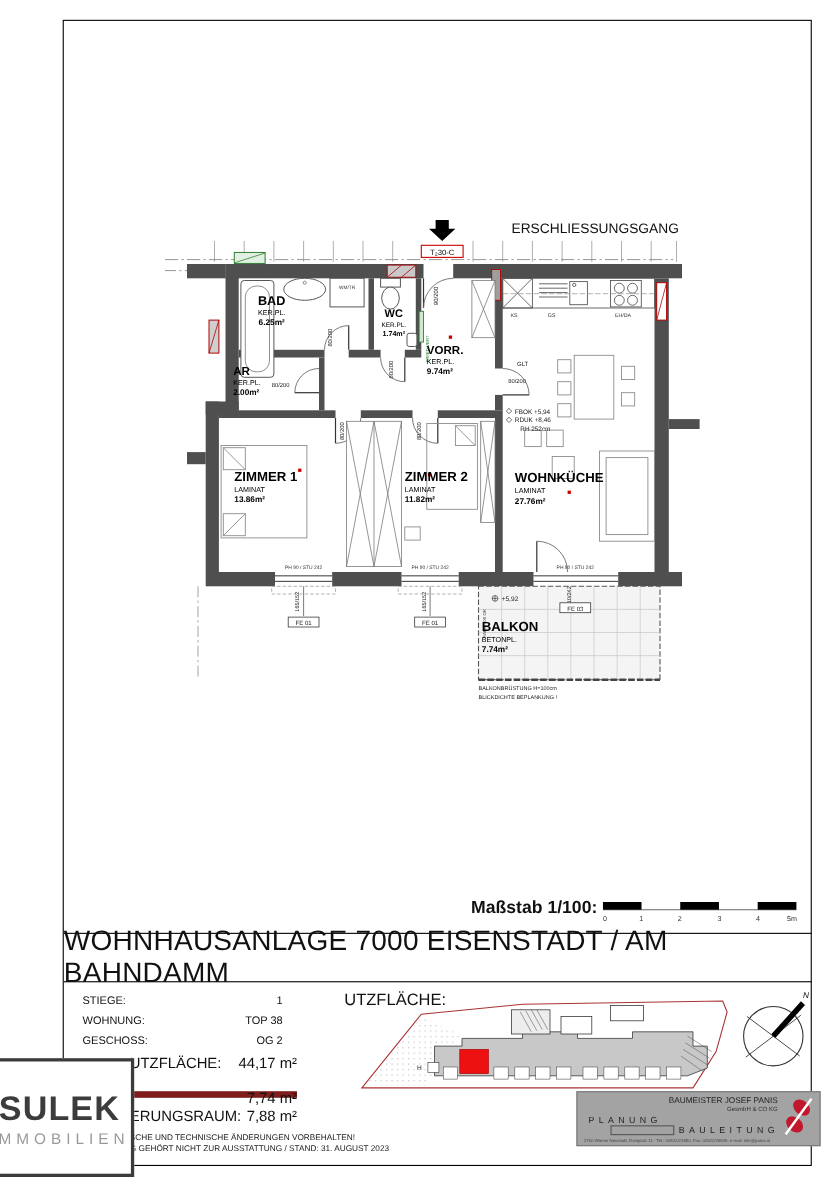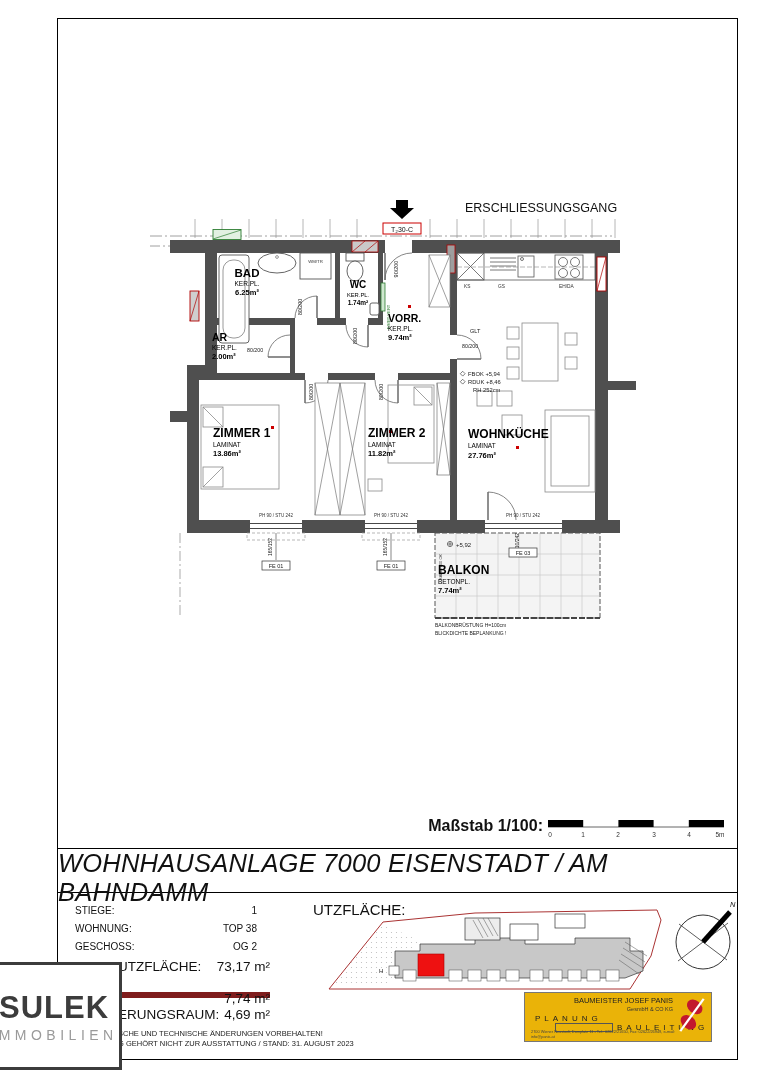--- a/index.html
+++ b/index.html
@@ -2,34 +2,34 @@
 <html><head>
 <meta charset="utf-8">
 <style>
   html,body{margin:0;padding:0;background:#fff;}
   #page{position:relative;width:763px;height:1080px;background:#fff;overflow:hidden;
         font-family:"Liberation Sans",sans-serif;color:#111;}
   .abs{position:absolute;}
   #frame{left:57px;top:18px;width:681px;height:1042px;border:1.5px solid #000;box-sizing:border-box;}
   svg text{font-family:"Liberation Sans",sans-serif;}
   #titlebar{left:58px;top:848px;width:680px;height:45px;border-top:1.2px solid #000;border-bottom:1.2px solid #000;
-            display:flex;justify-content:center;font-size:25.5px;letter-spacing:.2px;box-sizing:border-box;font-style:italic;}
+            display:flex;align-items:center;justify-content:center;font-size:25.5px;letter-spacing:.2px;box-sizing:border-box;}
   #massstab-label{left:385px;top:817px;width:158px;text-align:right;font-size:16px;font-weight:bold;}
   .info-row{display:flex;justify-content:space-between;font-size:10px;}
   #info-rows{left:75px;top:902px;width:182px;line-height:18px;}
   #uebersicht{left:313px;top:901px;font-size:15px;}
   #nutz-row{left:118px;top:959px;width:152px;border-bottom:6px solid #7f1d1d;padding-bottom:18px;
             display:flex;justify-content:space-between;font-size:13.5px;}
   .flaeche-row{left:118px;width:152px;display:flex;justify-content:space-between;font-size:13.5px;}
   #disclaimer{left:118px;top:1029px;width:430px;font-size:7.5px;line-height:9.5px;color:#222;}
   #sulek-box{left:-14px;top:962px;width:130px;height:102px;border:3px solid #3c3c3c;background:#fff;z-index:6;
              display:flex;flex-direction:column;align-items:center;justify-content:center;}
   #sulek-name{font-size:31px;font-weight:bold;color:#3c3c3c;letter-spacing:1px;}
   #sulek-sub{font-size:14px;color:#9a9a9a;letter-spacing:4.5px;margin-top:1px;}
-  #stamp{left:524px;top:992px;width:188px;height:50px;border:1px solid #777;background:#eab308;box-sizing:border-box;}
+  #stamp{left:524px;top:992px;width:222px;height:50px;border:1px solid #777;background:#a3a3a3;box-sizing:border-box;}
   #stamp .txt{position:absolute;right:38px;top:3px;text-align:right;width:160px;}
   #stamp-company{font-size:7.5px;color:#222;}
   #stamp-company2{font-size:5.5px;color:#333;margin-top:1px;}
   #stamp-planung{position:absolute;left:10px;top:21px;font-size:8px;letter-spacing:4px;color:#222;}
   #stamp-baul-row{position:absolute;left:10px;top:30px;display:flex;align-items:flex-end;padding-left:20px;}
   #stamp-baul-box{width:56px;height:7px;border:.8px solid #555;margin-right:4px;}
   #stamp-bauleitung{font-size:8px;letter-spacing:4px;color:#222;}
   #stamp-address{position:absolute;left:6px;right:30px;bottom:2px;font-size:3.9px;color:#444;}
 </style>
 </head>
@@ -345,29 +345,29 @@
     </div>
     <div class="info-row">
       <span>GESCHOSS:</span>
         <span>OG 2</span>
     </div>
   </div>
   <div id="uebersicht" class="abs">UTZFLÄCHE:</div>
 
   <div id="nutz-row" class="abs">
     <span>UTZFLÄCHE:</span>
-      <span>73,17 m²</span>
+      <span>44,17 m²</span>
   </div>
   <div class="abs flaeche-row" style="top:991px;">
     <span>:</span>
       <span>7,74 m²</span>
   </div>
   <div class="abs flaeche-row" style="top:1007px;">
     <span>ERUNGSRAUM:</span>
-      <span>4,69 m²</span>
+      <span>7,88 m²</span>
   </div>
   <div id="disclaimer" class="abs">
     <div>SCHE UND TECHNISCHE ÄNDERUNGEN VORBEHALTEN!</div>
     <div>G GEHÖRT NICHT ZUR AUSSTATTUNG / STAND: 31. AUGUST 2023</div>
   </div>
 
   <svg class="abs" style="left:325px;top:896px;" width="340" height="100" viewBox="0 0 340 100">
     <defs>
       <pattern id="dots" width="5" height="5" patternUnits="userSpaceOnUse">
         <circle cx="1.5" cy="1.5" r="0.6" fill="#bbb"></circle>

